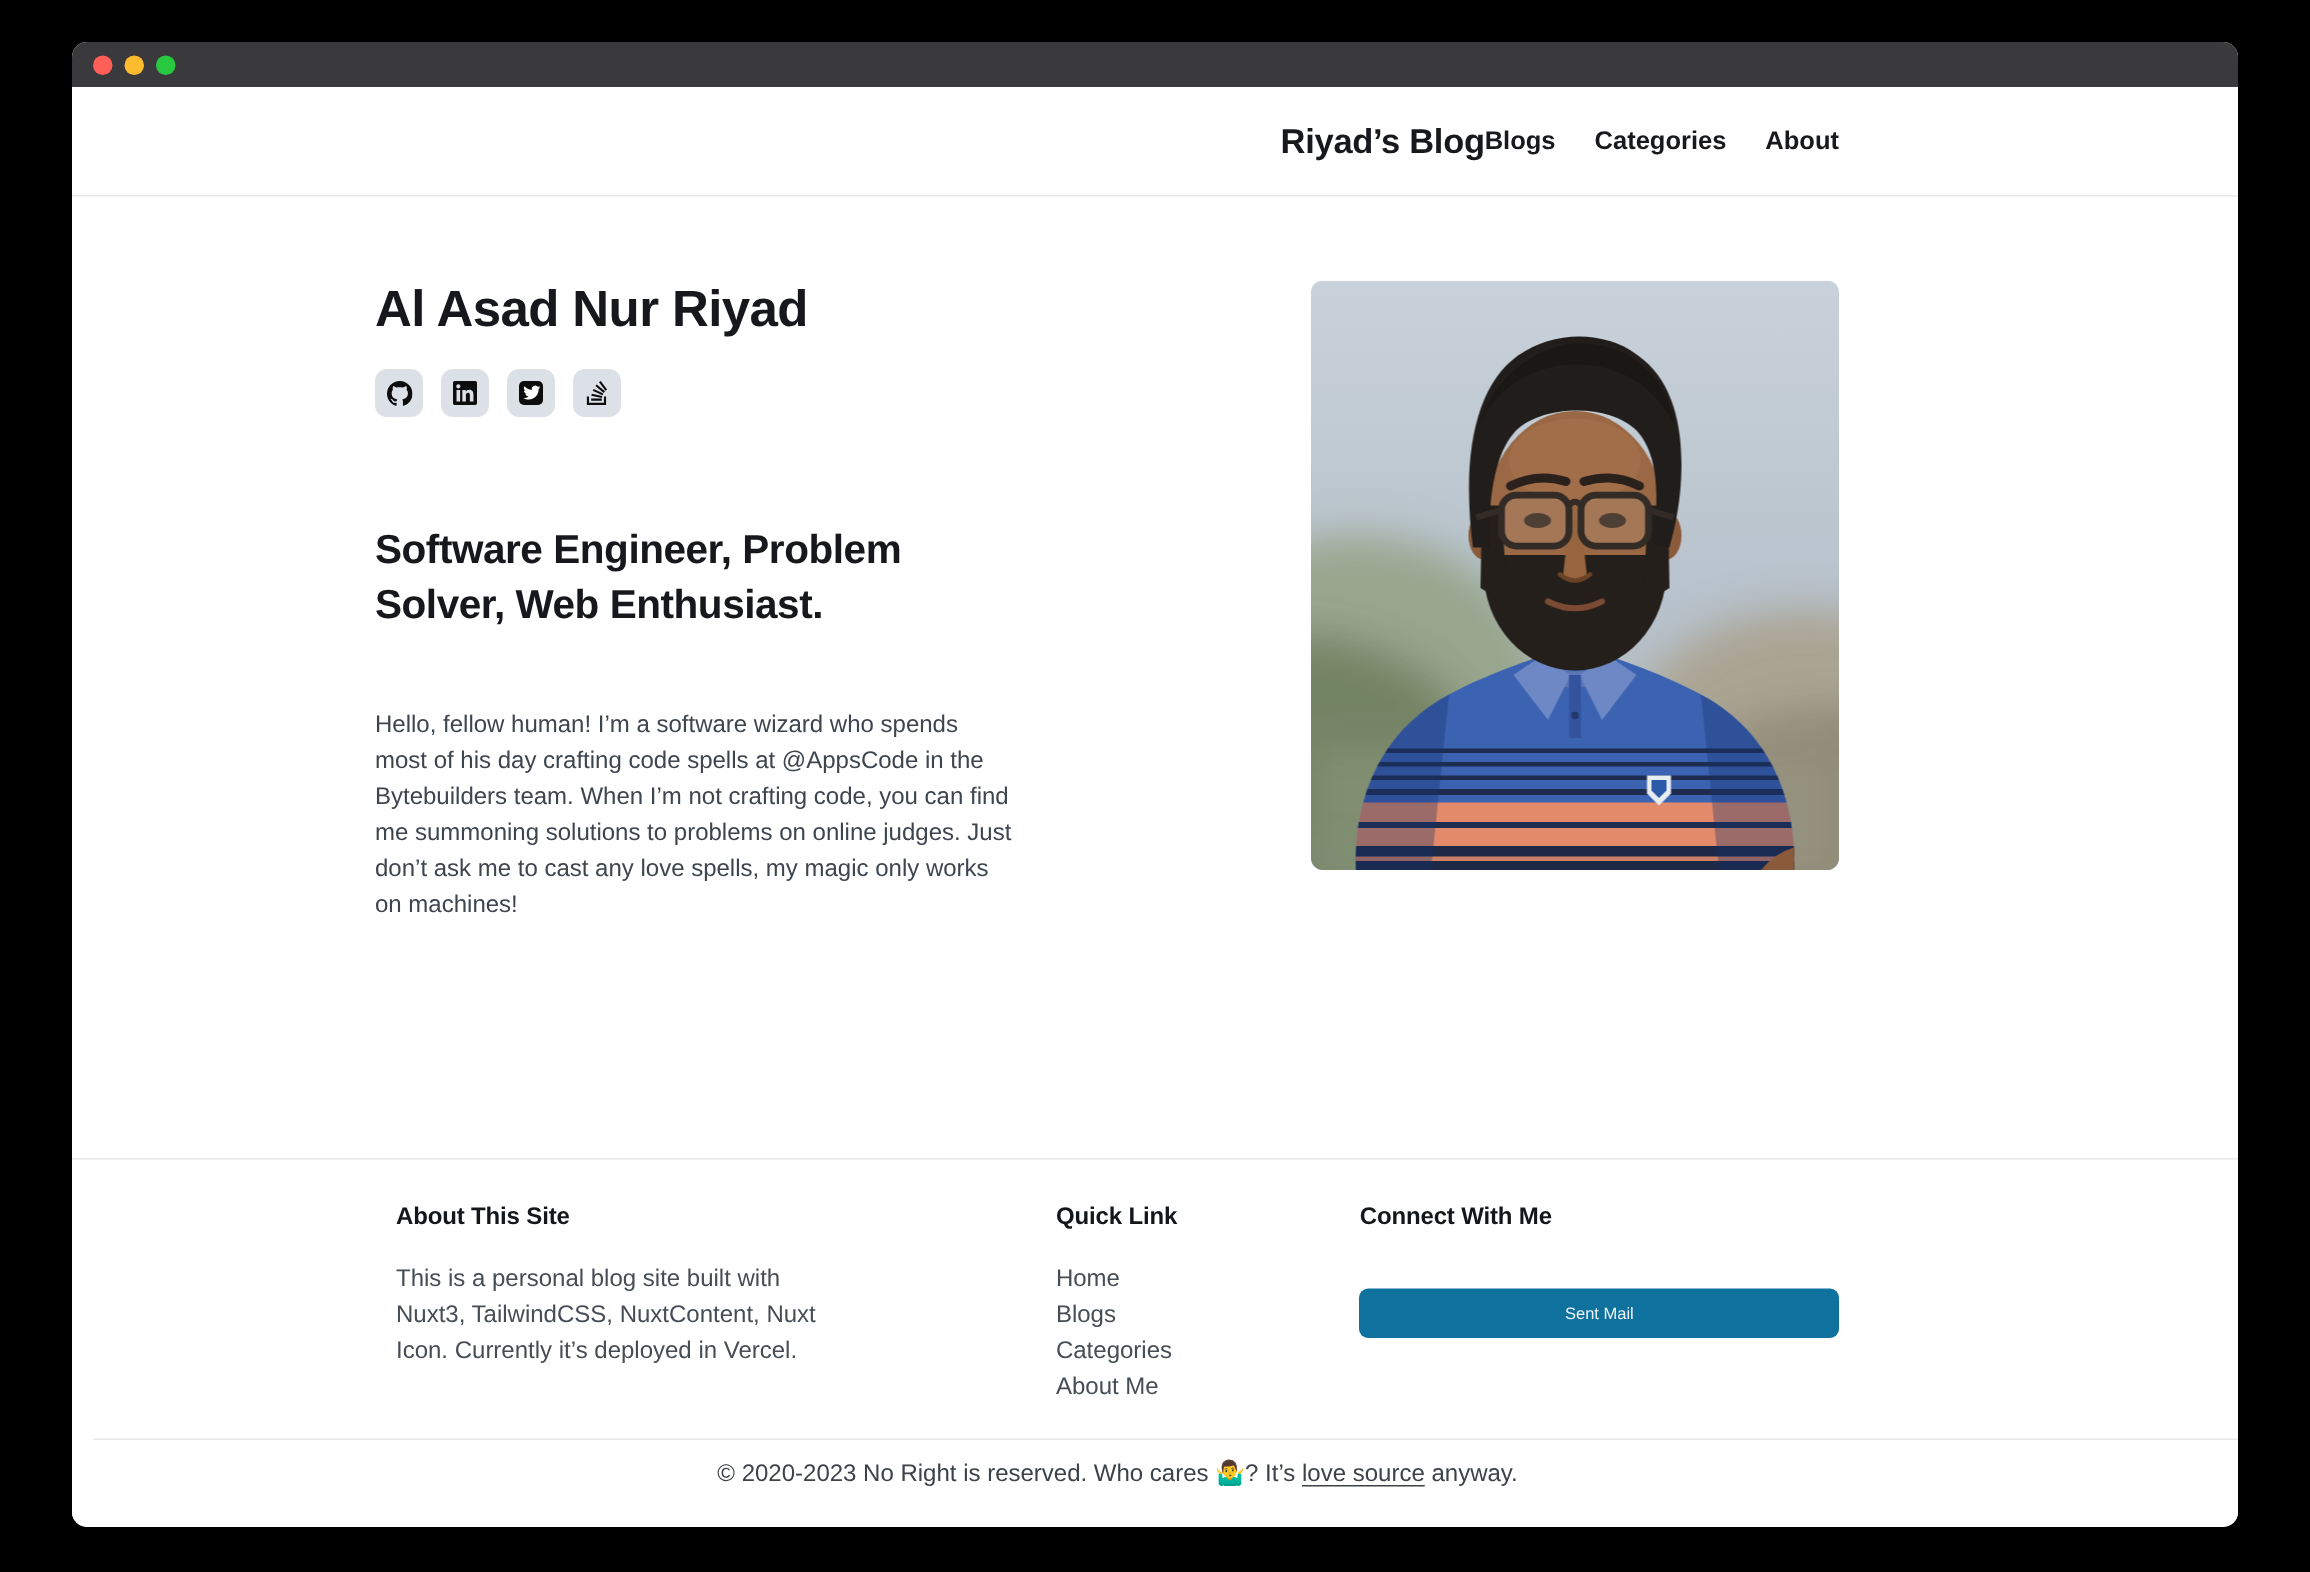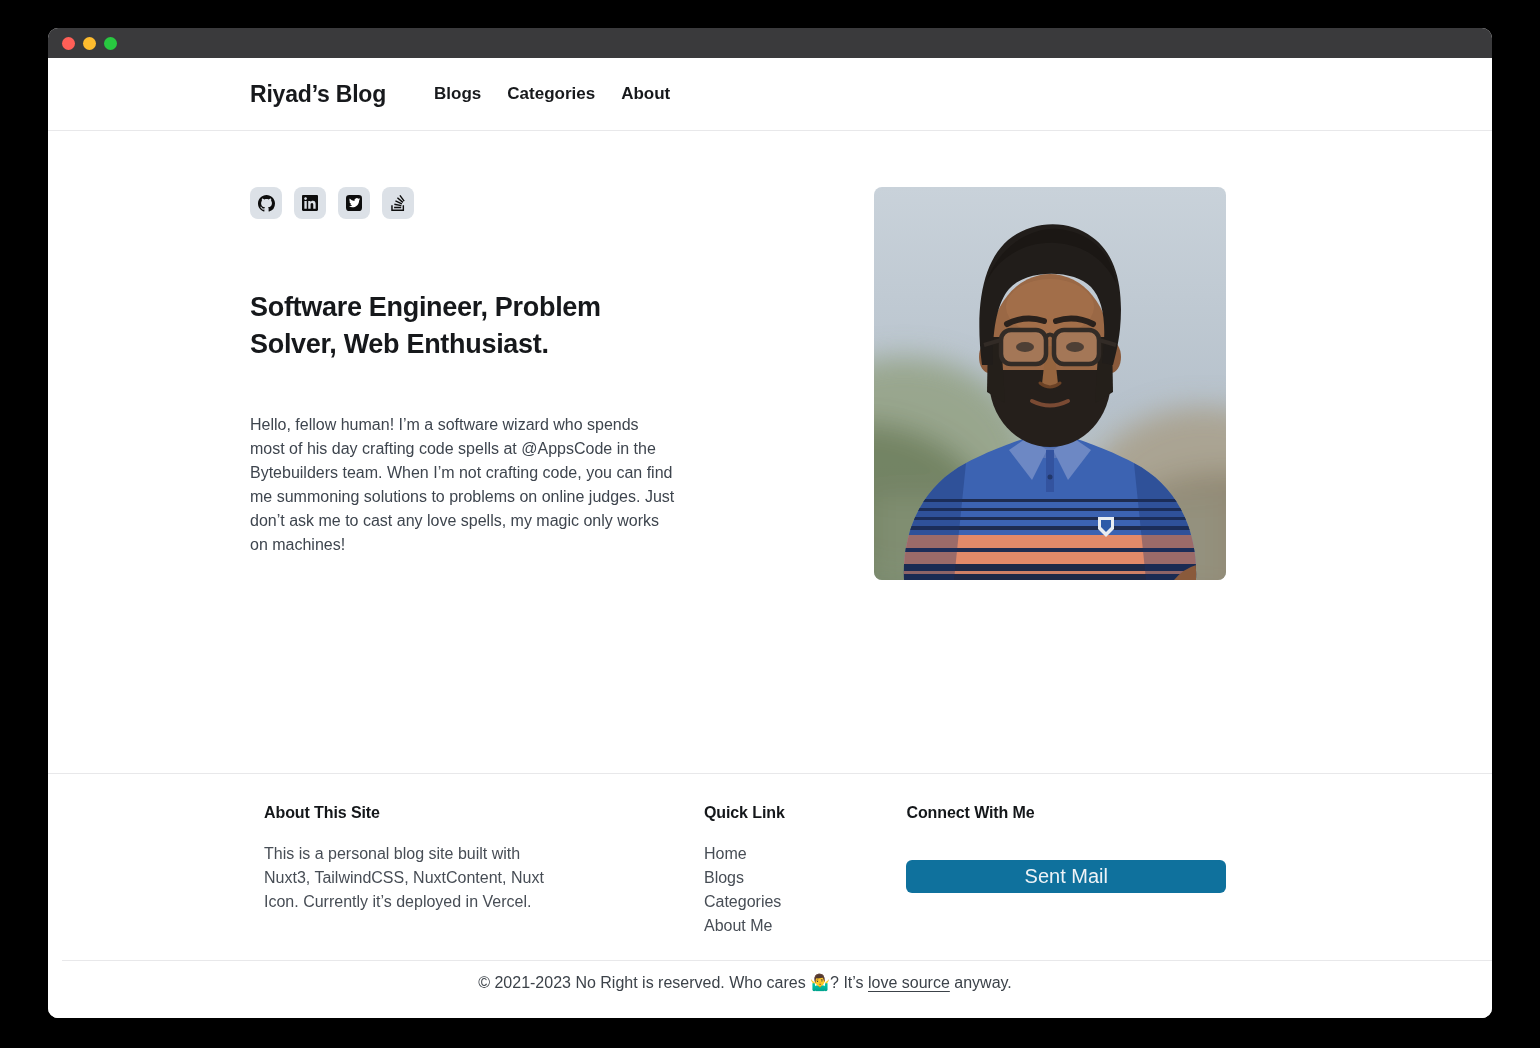--- a/index.html
+++ b/index.html
@@ -28,21 +28,21 @@
   .page { flex: 1; display: flex; flex-direction: column; background: #fff; }
   .container { padding-left: 202px; padding-right: 266px; }
 
   
   .site-header {
     height: 73px; flex: 0 0 73px;
     border-bottom: 1px solid #e8e8ea;
   }
   .header-inner {
     height: 100%;
-    display: flex; align-items: center; justify-content: flex-start; gap: 48px;
+    display: flex; align-items: center; justify-content: flex-end;
   }
   .brand {
     font-size: 23px; font-weight: 700; color: #17191c;
     letter-spacing: -0.2px; cursor: pointer;
   }
   .nav { display: flex; gap: 26px; align-items: center; }
   .nav a {
     font-size: 17px; font-weight: 700; color: #17191c;
     text-decoration: none; cursor: pointer;
   }
@@ -94,21 +94,21 @@
   .fcol p, .fcol a { font-size: 16px; line-height: 24px; color: #474d55; }
   .about-col { width: 300px; margin-right: 145px; }
   .links-col { width: 206px; }
   .links-col ul { list-style: none; }
   .links-col li a { text-decoration: none; cursor: pointer; display: inline-block; }
   .connect-col { margin-left: auto; width: 325px; }
   .mail-btn {
     margin-top: 18px; width: 100%; height: 33px;
     background: #0f719d; color: #eef3f7;
     border: none; border-radius: 6px;
-    font-family: inherit; font-size: 20px; cursor: pointer;
+    font-family: inherit; font-size: 11px; cursor: pointer;
   }
   .copyright-wrap { margin-top: 22px; border-top: 1px solid #e8e8ea; }
   .copyright {
     text-align: center; padding: 12px 0 26px;
     font-size: 16px; color: #3c4249;
   }
   .copyright a { color: #3c4249; text-decoration: underline; text-underline-offset: 3px; cursor: pointer; }
 </style>
 </head>
 <body>
@@ -128,20 +128,21 @@
         <nav class="nav">
           <a>Blogs</a>
           <a>Categories</a>
           <a class="active">About</a>
         </nav>
       </div>
     </header>
 
     <main class="main container">
       <div class="intro-left">
+        <h1 class="name">Al Asad Nur Riyad</h1>
 
         <div class="socials">
           <a class="social-btn">
             <svg width="17" height="17" viewBox="0 0 16 16" fill="#0d0d0d">
               <path d="M8 0C3.58 0 0 3.58 0 8c0 3.54 2.29 6.53 5.47 7.59.4.07.55-.17.55-.38 0-.19-.01-.82-.01-1.49-2.01.37-2.53-.49-2.69-.94-.09-.23-.48-.94-.82-1.13-.28-.15-.68-.52-.01-.53.63-.01 1.08.58 1.23.82.72 1.21 1.87.87 2.33.66.07-.52.28-.87.51-1.07-1.78-.2-3.64-.89-3.64-3.95 0-.87.31-1.59.82-2.15-.08-.2-.36-1.02.08-2.12 0 0 .67-.21 2.2.82.64-.18 1.32-.27 2-.27s1.36.09 2 .27c1.53-1.04 2.2-.82 2.2-.82.44 1.1.16 1.92.08 2.12.51.56.82 1.27.82 2.15 0 3.07-1.87 3.75-3.65 3.95.29.25.54.73.54 1.48 0 1.07-.01 1.93-.01 2.2 0 .21.15.46.55.38A8.01 8.01 0 0 0 16 8c0-4.42-3.58-8-8-8z"></path>
             </svg>
           </a>
           <a class="social-btn">
             <svg width="16" height="16" viewBox="0 0 24 24" fill="#0d0d0d">
               <path d="M20.447 20.452h-3.554v-5.569c0-1.328-.027-3.037-1.852-3.037-1.853 0-2.136 1.445-2.136 2.939v5.667H9.351V9h3.414v1.561h.046c.477-.9 1.637-1.85 3.37-1.85 3.601 0 4.267 2.37 4.267 5.455v6.286zM5.337 7.433c-1.144 0-2.063-.926-2.063-2.065 0-1.138.92-2.063 2.063-2.063 1.14 0 2.064.925 2.064 2.063 0 1.139-.925 2.065-2.064 2.065zm1.782 13.019H3.555V9h3.564v11.452zM22.225 0H1.771C.792 0 0 .774 0 1.729v20.542C0 23.227.792 24 1.771 24h20.451C23.2 24 24 23.227 24 22.271V1.729C24 .774 23.2 0 22.225 0z"></path>
@@ -275,19 +276,19 @@
           </ul>
         </div>
         <div class="fcol connect-col">
           <h3>Connect With Me</h3>
           <button class="mail-btn">Sent Mail</button>
         </div>
       </div>
 
       <div class="container copyright-wrap">
         <p class="copyright">
-          <span>© 2021-2023 No Right is reserved. Who cares 🤷‍♂️? It’s </span><a>love source</a><span> anyway.</span>
+          <span>© 2020-2023 No Right is reserved. Who cares 🤷‍♂️? It’s </span><a>love source</a><span> anyway.</span>
         </p>
       </div>
     </footer>
 
   </div>
 </div>
 
 </body></html>

